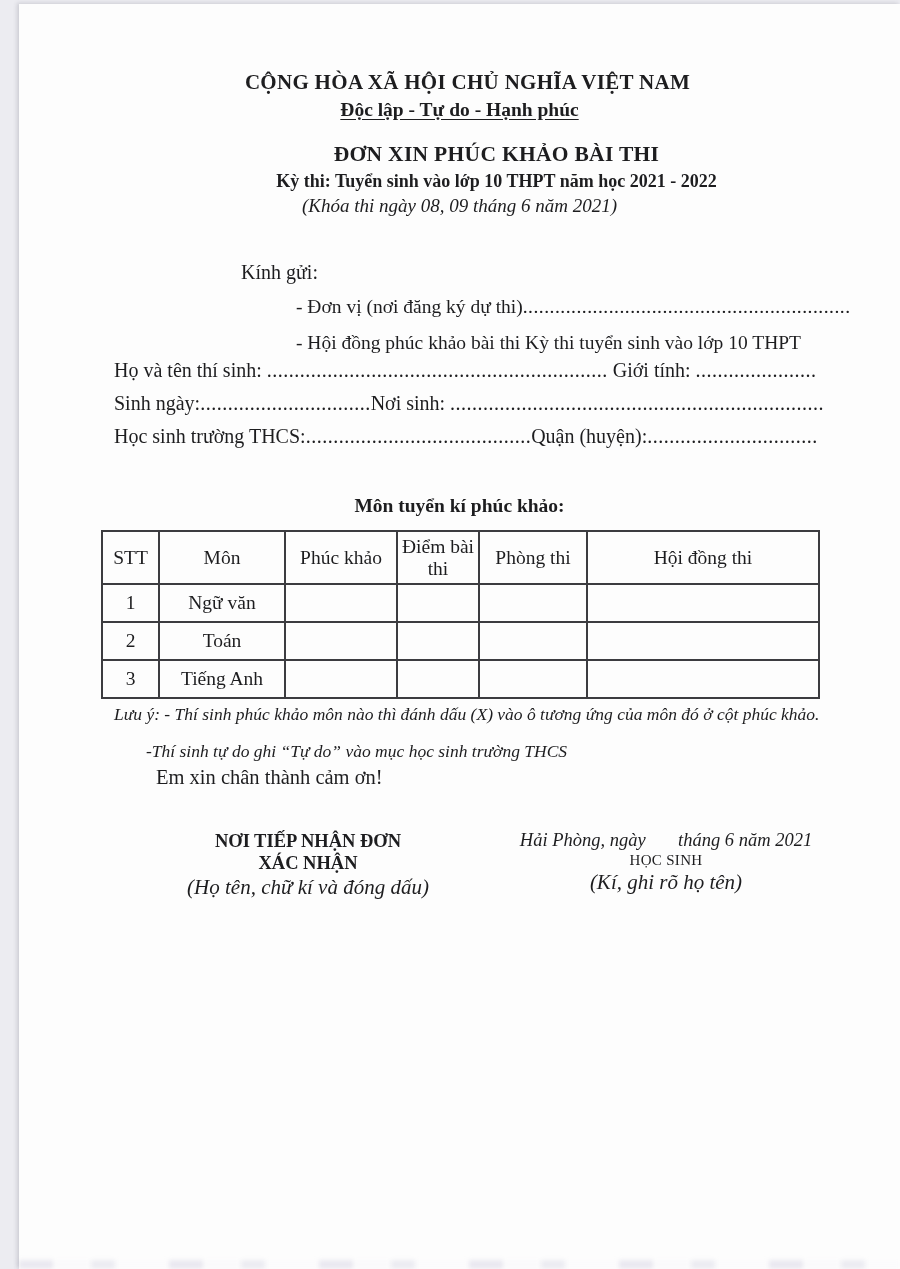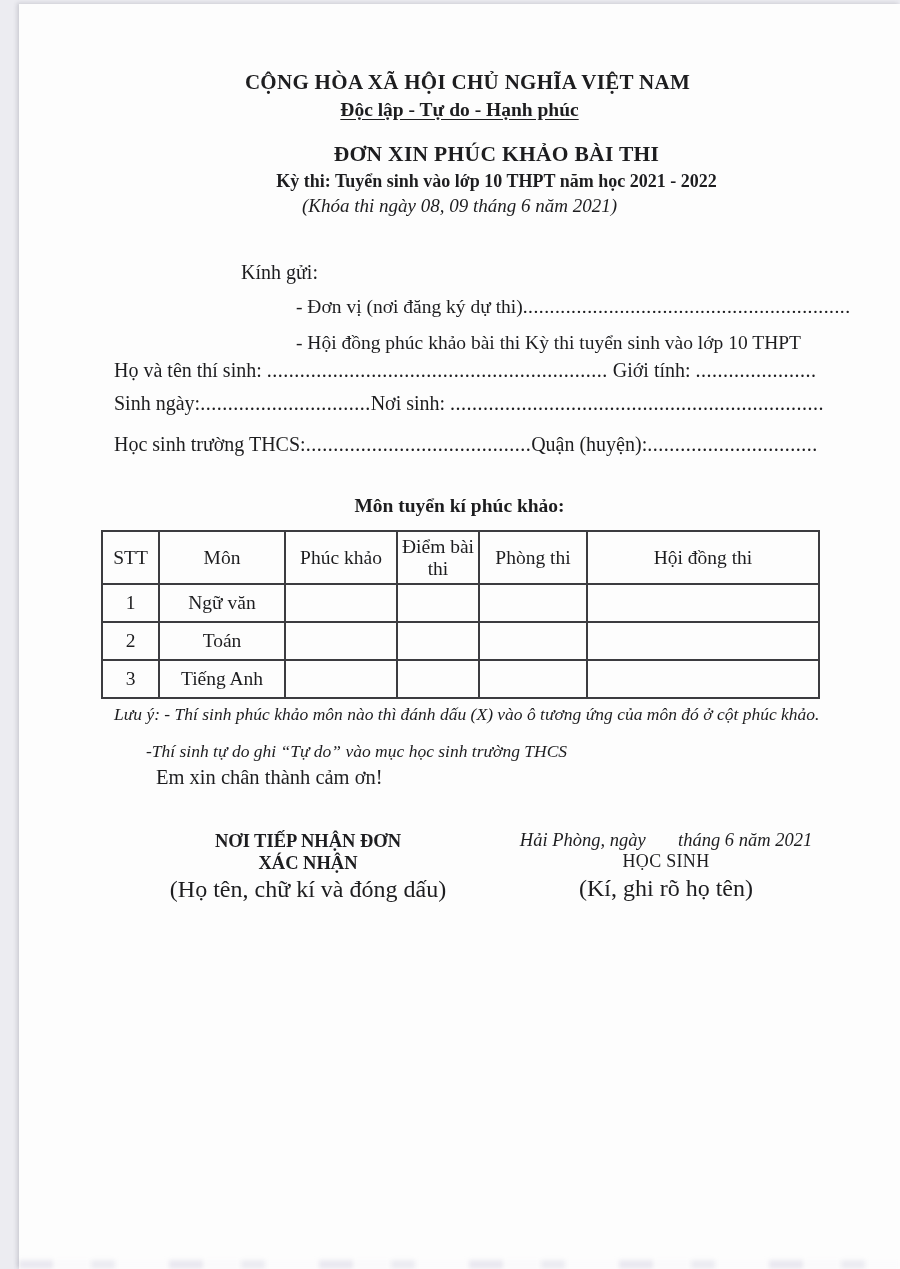--- a/index.html
+++ b/index.html
@@ -21,21 +21,21 @@
   .hdr-motto{left:0;top:95px;width:100%;font-size:19.5px;font-weight:bold;text-decoration:underline;text-underline-offset:3px;}
   .hdr-title{left:0;top:138px;width:100%;font-size:21.5px;font-weight:bold;letter-spacing:.3px;padding-left:37px;}
   .hdr-exam{left:0;top:167px;width:100%;font-size:18px;font-weight:bold;padding-left:37px;}
   .hdr-session{left:0;top:191px;width:100%;font-size:19px;font-style:italic;}
   
   .kinh-gui{left:222px;top:257px;font-size:20px;}
   .recip-item1{left:277px;top:292px;font-size:19.5px;width:560px;white-space:nowrap;overflow:hidden;}
   .recip-item2{left:277px;top:328px;font-size:19.5px;}
   
   .fline{left:95px;top:0;width:710px;font-size:20px;white-space:nowrap;overflow:hidden;}
-  .f1{top:355px;} .f2{top:388px;} .f3{top:421px;margin-top:8px;} .f4{top:453px;}
+  .f1{top:355px;} .f2{top:388px;} .f3{top:421px;} .f4{top:453px;}
   .dots{letter-spacing:.5px;}
   .it{font-style:italic;}
   
   .tbl-title{left:0;top:491px;width:100%;font-size:19.5px;font-weight:bold;}
   table.grid{
     position:absolute;left:82px;top:526px;width:717px;
     border-collapse:collapse;table-layout:fixed;
   }
   table.grid th,table.grid td{
     border:2px solid #3c3c40;font-weight:normal;
@@ -48,22 +48,22 @@
   col.c-diem{width:82px;} col.c-phong{width:108px;} col.c-hd{width:232px;}
   
   .note1{left:95px;top:700px;font-size:17.5px;font-style:italic;width:760px;}
   .note2{left:127px;top:737px;font-size:17.5px;font-style:italic;}
   .thanks{left:137px;top:762px;font-size:20.5px;}
   
   .sig-left{left:139px;top:826px;width:300px;text-align:center;}
   .sig-right{left:462px;top:826px;width:370px;text-align:center;}
   .sig-bold{font-size:18.5px;font-weight:bold;line-height:1.2;}
   .sig-date{font-size:18.5px;font-style:italic;white-space:pre-wrap;}
-  .sig-role{font-size:18px;line-height:1.2;letter-spacing:.3px;}
-  .sig-note{font-size:24px;line-height:1.25;}
+  .sig-role{font-size:15px;line-height:1.2;letter-spacing:.3px;}
+  .sig-note{font-size:21px;font-style:italic;line-height:1.25;}
   
   .artifact{
     left:0;bottom:0;width:100%;height:9px;
     background:repeating-linear-gradient(90deg,
       rgba(168,162,196,.22) 0 34px, rgba(210,206,228,.05) 34px 72px,
       rgba(150,150,185,.16) 72px 96px, rgba(220,218,235,.04) 96px 150px);
     filter:blur(2px);
   }
 </style>
 </head>

